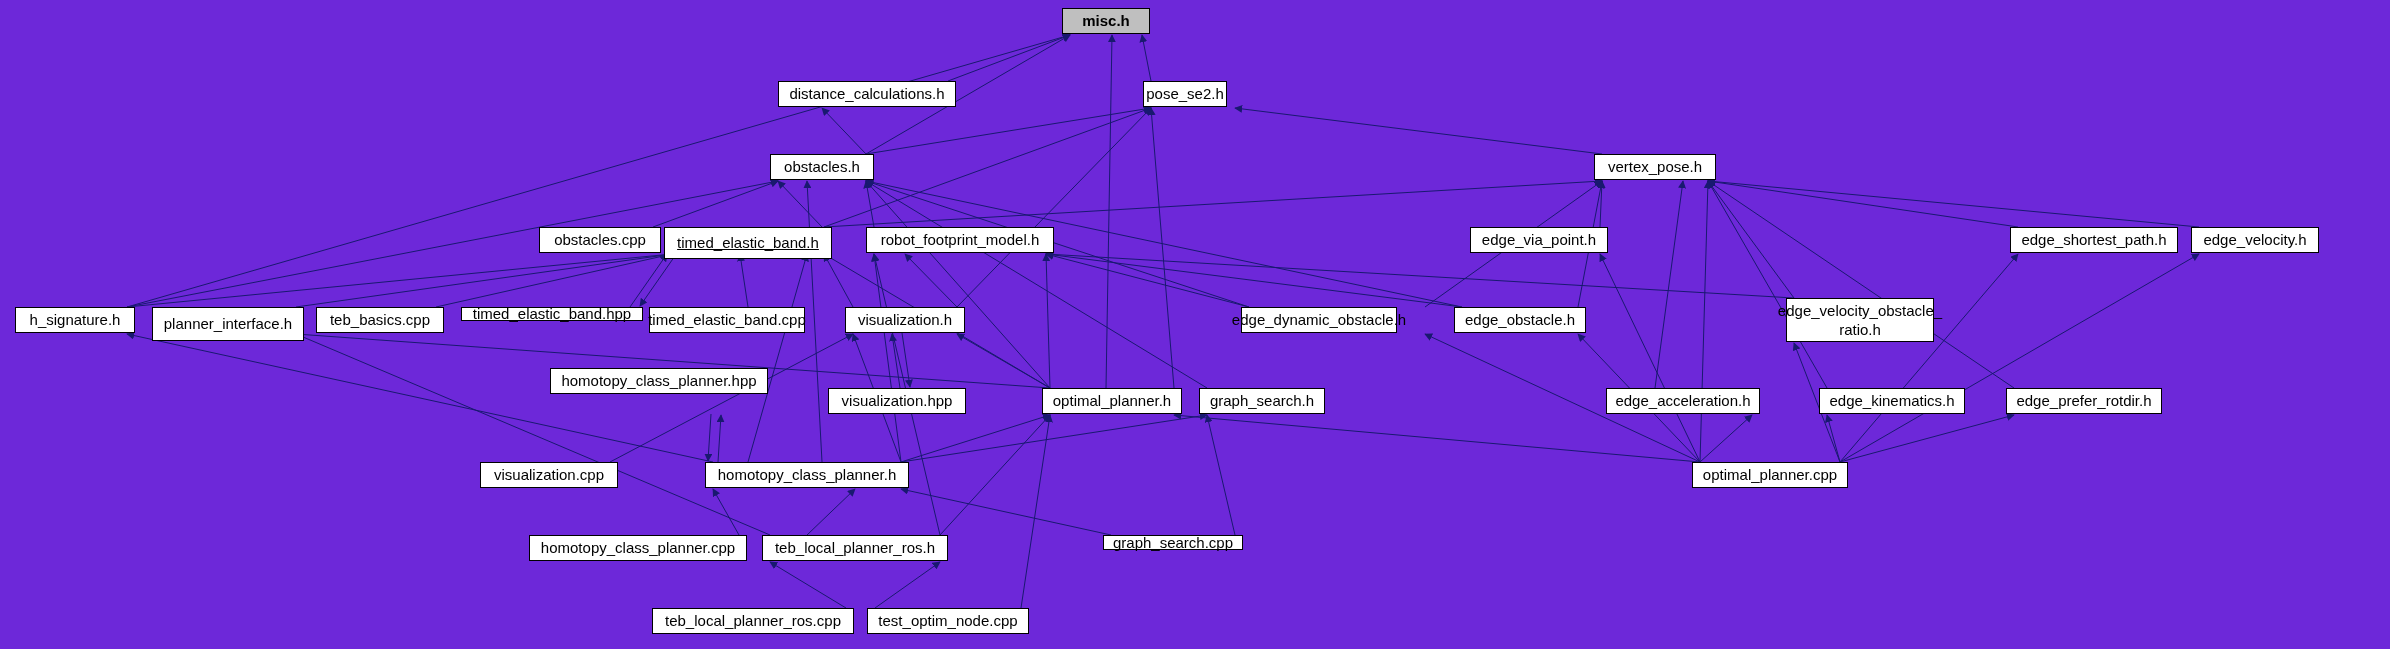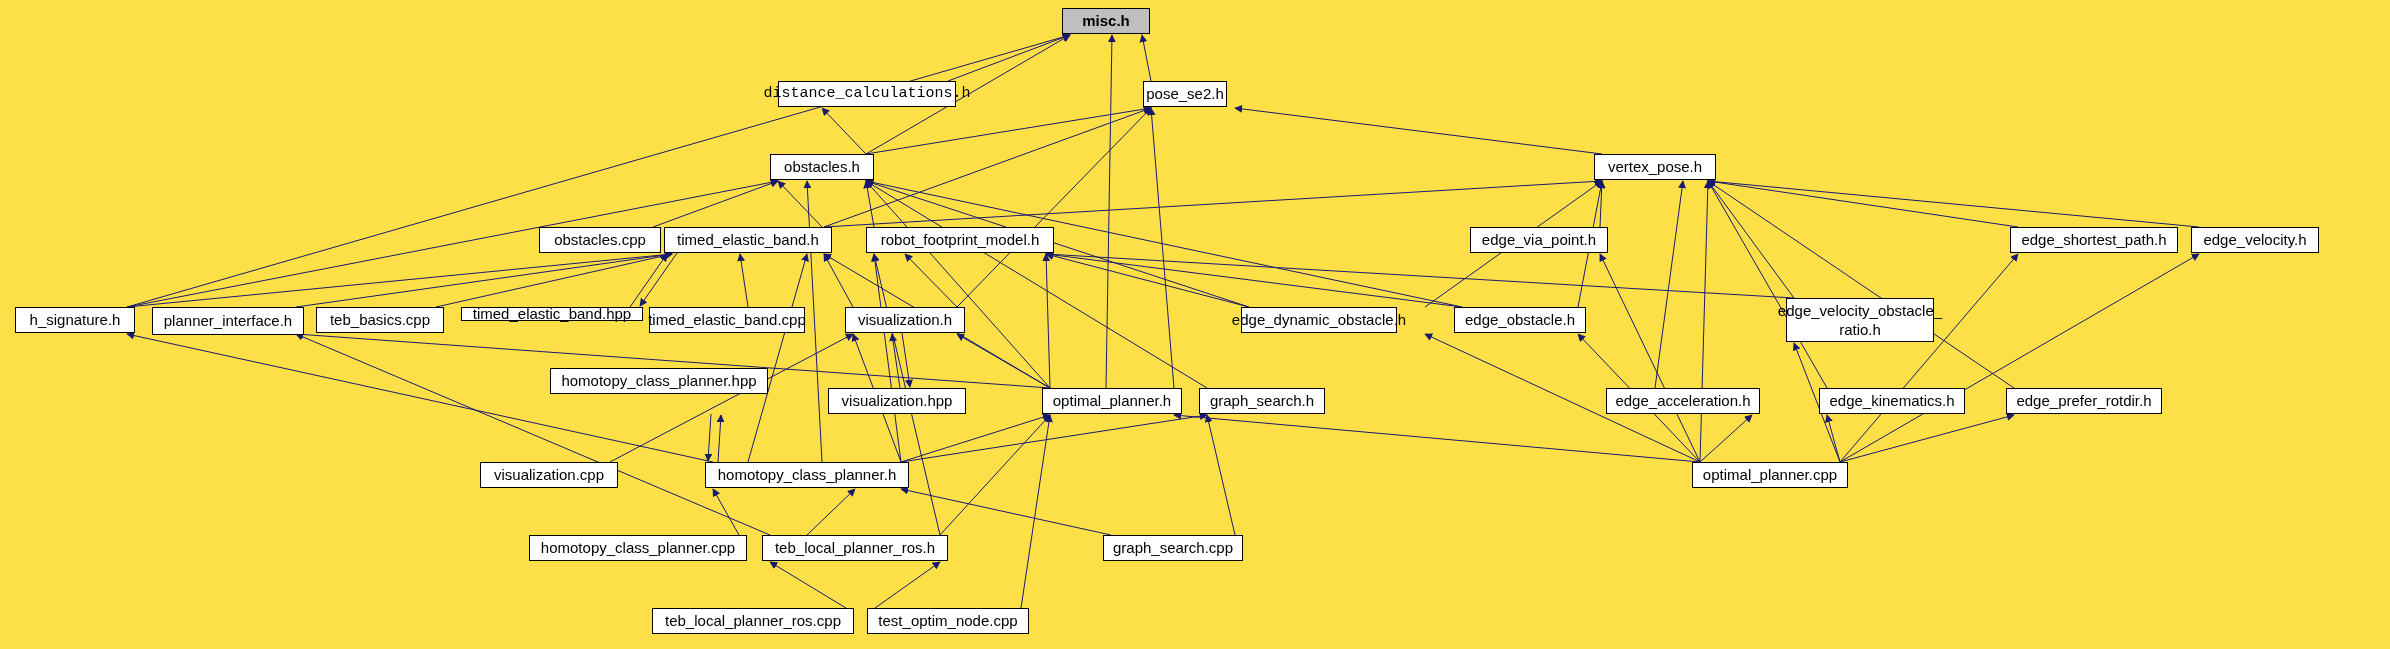--- a/index.html
+++ b/index.html
@@ -1,20 +1,20 @@
 <!DOCTYPE html>
 <html><head>
 <meta charset="utf-8">
 <style>
   html, body { margin: 0; padding: 0; background: #ffffff; }
   #canvas {
     position: relative;
     width: 2390px;
     height: 649px;
-    background: #fde047;
+    background: #6d28d9;
     font-family: "Liberation Sans", sans-serif;
     overflow: hidden;
   }
   #edges {
     position: absolute;
     left: 0; top: 0;
     width: 2390px; height: 649px;
   }
   .node {
     position: absolute;
@@ -120,48 +120,48 @@
       <line x1="1840" y1="462" x2="2018" y2="254" class="edge-line" marker-end="url(#arrow)"></line>
       <line x1="1840" y1="462" x2="2199" y2="254" class="edge-line" marker-end="url(#arrow)"></line>
       <line x1="1840" y1="462" x2="1794" y2="343" class="edge-line" marker-end="url(#arrow)"></line>
       <line x1="1700" y1="462" x2="1752" y2="415" class="edge-line" marker-end="url(#arrow)"></line>
       <line x1="1840" y1="462" x2="1827" y2="415" class="edge-line" marker-end="url(#arrow)"></line>
       <line x1="1840" y1="462" x2="2014" y2="415" class="edge-line" marker-end="url(#arrow)"></line>
       <line x1="1700" y1="462" x2="1425" y2="334" class="edge-line" marker-end="url(#arrow)"></line>
       <line x1="1700" y1="462" x2="1578" y2="334" class="edge-line" marker-end="url(#arrow)"></line>
     </svg>
 <div class="node root" style="left: 1062px; top: 8px; width: 88px; height: 26px;">misc.h</div>
-    <div class="node" style="left: 778px; top: 81px; width: 178px; height: 26px; font-family: Liberation Mono, monospace;">distance_calculations.h</div>
+    <div class="node" style="left: 778px; top: 81px; width: 178px; height: 26px;">distance_calculations.h</div>
     <div class="node" style="left: 1143px; top: 81px; width: 84px; height: 26px;">pose_se2.h</div>
     <div class="node" style="left: 770px; top: 154px; width: 104px; height: 26px;">obstacles.h</div>
     <div class="node" style="left: 1594px; top: 154px; width: 122px; height: 26px;">vertex_pose.h</div>
     <div class="node" style="left: 539px; top: 227px; width: 122px; height: 26px;">obstacles.cpp</div>
-    <div class="node" style="left: 664px; top: 227px; width: 168px; height: 26px;">timed_elastic_band.h</div>
+    <div class="node" style="left: 664px; top: 227px; width: 168px; height: 32px; text-decoration: underline;">timed_elastic_band.h</div>
     <div class="node" style="left: 866px; top: 227px; width: 188px; height: 26px;">robot_footprint_model.h</div>
     <div class="node" style="left: 1470px; top: 227px; width: 138px; height: 26px;">edge_via_point.h</div>
     <div class="node" style="left: 2010px; top: 227px; width: 168px; height: 26px;">edge_shortest_path.h</div>
     <div class="node" style="left: 2191px; top: 227px; width: 128px; height: 26px;">edge_velocity.h</div>
     <div class="node" style="left: 15px; top: 307px; width: 120px; height: 26px;">h_signature.h</div>
-    <div class="node" style="left: 152px; top: 307px; width: 152px; height: 28px;">planner_interface.h</div>
+    <div class="node" style="left: 152px; top: 307px; width: 152px; height: 34px;">planner_interface.h</div>
     <div class="node" style="left: 316px; top: 307px; width: 128px; height: 26px;">teb_basics.cpp</div>
     <div class="node" style="left: 461px; top: 307px; width: 182px; height: 14px;">timed_elastic_band.hpp</div>
     <div class="node" style="left: 649px; top: 307px; width: 156px; height: 26px;">timed_elastic_band.cpp</div>
     <div class="node" style="left: 845px; top: 307px; width: 120px; height: 26px;">visualization.h</div>
     <div class="node" style="left: 1241px; top: 307px; width: 156px; height: 26px;">edge_dynamic_obstacle.h</div>
     <div class="node" style="left: 1454px; top: 307px; width: 132px; height: 26px;">edge_obstacle.h</div>
     <div class="node" style="left: 1786px; top: 298px; width: 148px; height: 44px;">edge_velocity_obstacle_
 ratio.h</div>
     <div class="node" style="left: 506px; top: 368px; width: 218px; height: 26px; margin-left: 44px;">homotopy_class_planner.hpp</div>
     <div class="node" style="left: 828px; top: 388px; width: 138px; height: 26px;">visualization.hpp</div>
     <div class="node" style="left: 1042px; top: 388px; width: 140px; height: 26px;">optimal_planner.h</div>
     <div class="node" style="left: 1199px; top: 388px; width: 126px; height: 26px;">graph_search.h</div>
     <div class="node" style="left: 1606px; top: 388px; width: 154px; height: 26px;">edge_acceleration.h</div>
     <div class="node" style="left: 1819px; top: 388px; width: 146px; height: 26px;">edge_kinematics.h</div>
     <div class="node" style="left: 2006px; top: 388px; width: 156px; height: 26px;">edge_prefer_rotdir.h</div>
     <div class="node" style="left: 480px; top: 462px; width: 138px; height: 26px;">visualization.cpp</div>
     <div class="node" style="left: 705px; top: 462px; width: 204px; height: 26px;">homotopy_class_planner.h</div>
     <div class="node" style="left: 1692px; top: 462px; width: 156px; height: 26px;">optimal_planner.cpp</div>
     <div class="node" style="left: 529px; top: 535px; width: 218px; height: 26px;">homotopy_class_planner.cpp</div>
     <div class="node" style="left: 762px; top: 535px; width: 186px; height: 26px;">teb_local_planner_ros.h</div>
-    <div class="node" style="left: 1103px; top: 535px; width: 140px; height: 26px;">graph_search.cpp</div>
+    <div class="node" style="left: 1103px; top: 535px; width: 140px; height: 15px;">graph_search.cpp</div>
     <div class="node" style="left: 652px; top: 608px; width: 202px; height: 26px;">teb_local_planner_ros.cpp</div>
     <div class="node" style="left: 867px; top: 608px; width: 162px; height: 26px;">test_optim_node.cpp</div>
   </div>
 
 </body></html>

